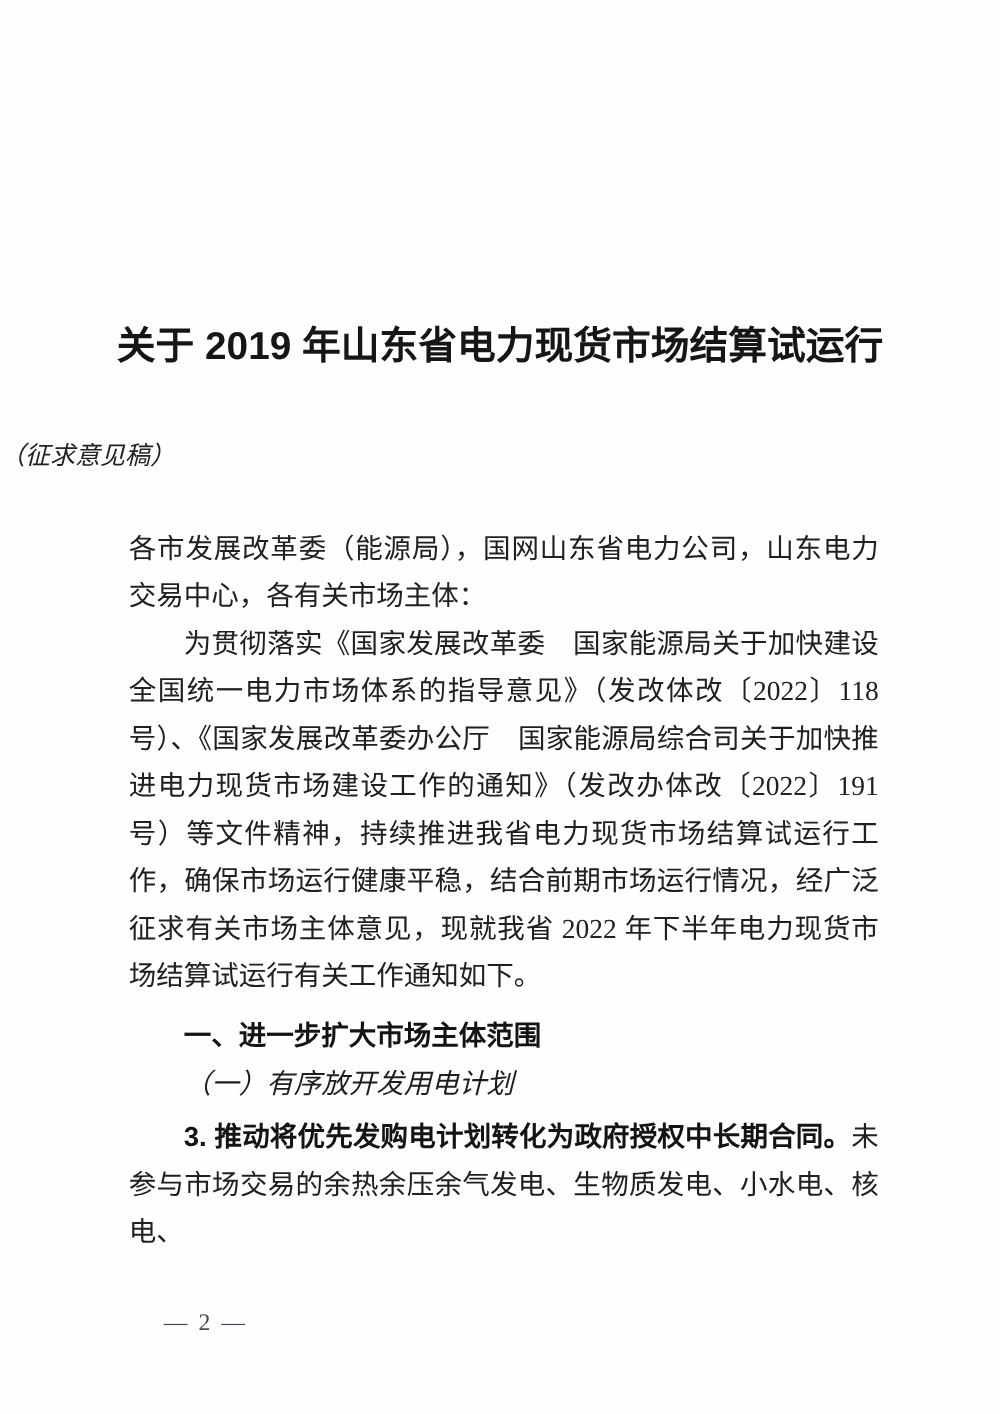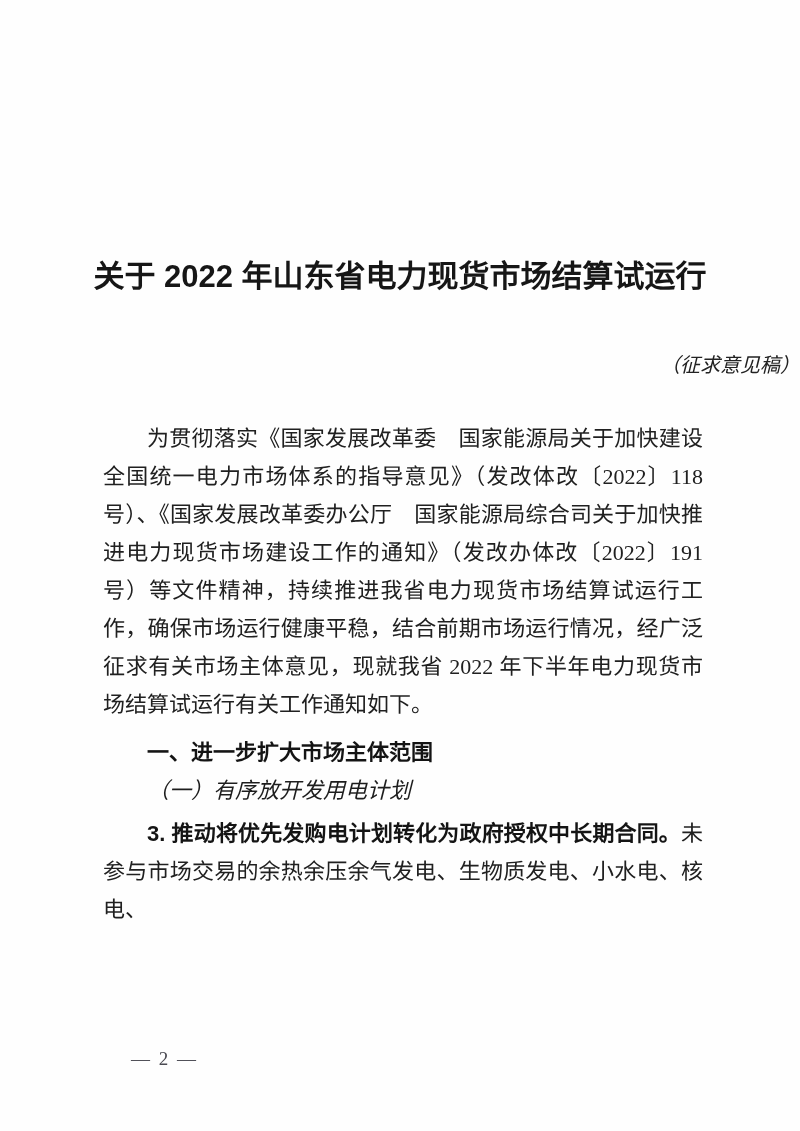--- a/index.html
+++ b/index.html
@@ -28,21 +28,21 @@
     font-weight: bold;
     font-size: 31px;
     line-height: 42px;
     color: #161616;
   }
   .doc-subtitle {
     position: absolute;
     top: 352px;
     left: 0;
     width: 100%;
-    text-align: right;
+    text-align: left;
     font-size: 20px;
     line-height: 26px;
     font-style: italic;
     color: #222222;
   }
   .doc-body {
     position: absolute;
     top: 420px;
     left: 103px;
     width: 600px;
@@ -89,26 +89,27 @@
     color: #4a4a52;
     letter-spacing: 2px;
   }
 </style>
 </head>
 <body>
 
 <div class="page">
 
   <div class="doc-title">
-    <div>关于 2022 年山东省电力现货市场结算试运行</div>
+    <div>关于 2019 年山东省电力现货市场结算试运行</div>
   </div>
 
   <div class="doc-subtitle">（征求意见稿）</div>
 
   <div class="doc-body">
+    <p class="salutation">各市发展改革委（能源局），国网山东省电力公司，山东电力交易中心，各有关市场主体：</p>
     <p class="para-indent">为贯彻落实《国家发展改革委　国家能源局关于加快建设全国统一电力市场体系的指导意见》（发改体改〔2022〕118 号）、《国家发展改革委办公厅　国家能源局综合司关于加快推进电力现货市场建设工作的通知》（发改办体改〔2022〕191 号）等文件精神，持续推进我省电力现货市场结算试运行工作，确保市场运行健康平稳，结合前期市场运行情况，经广泛征求有关市场主体意见，现就我省 2022 年下半年电力现货市场结算试运行有关工作通知如下。</p>
     <p class="heading-1">一、进一步扩大市场主体范围</p>
     <p class="heading-2">（一）有序放开发用电计划</p>
     <p class="item-para"><span class="item-lead-bold">3. 推动将优先发购电计划转化为政府授权中长期合同。</span><span>未参与市场交易的余热余压余气发电、生物质发电、小水电、核电、</span></p>
   </div>
 
   <div class="page-footer">— 2 —</div>
 
 </div>
 

